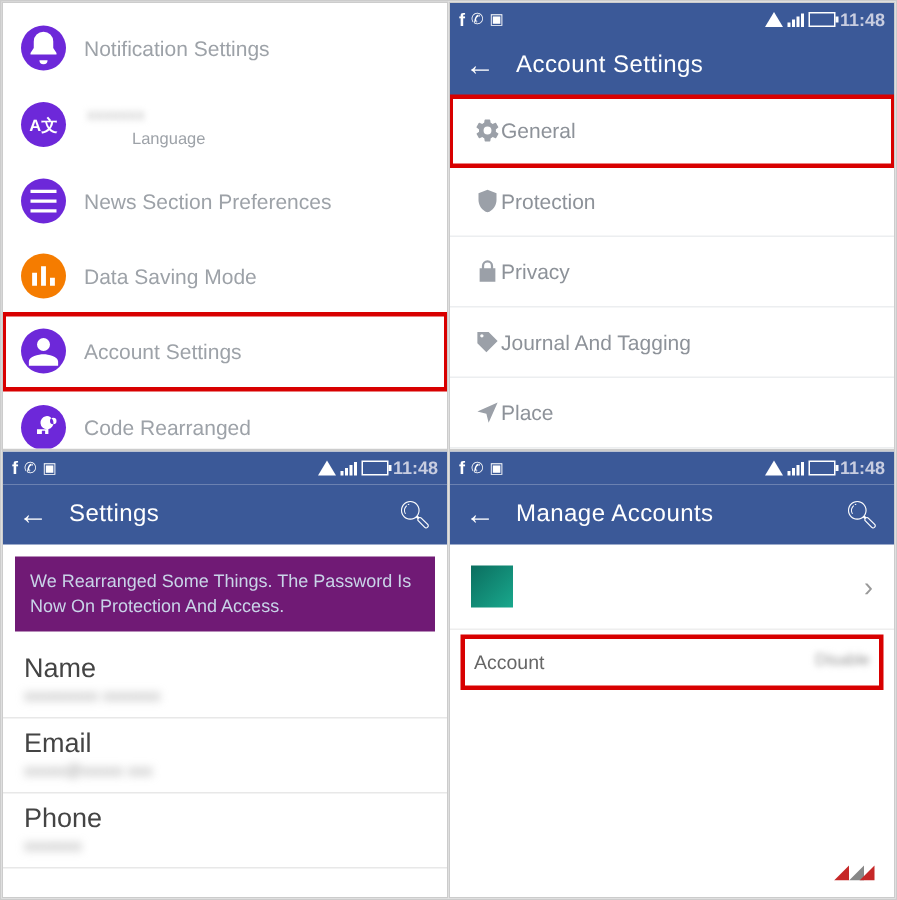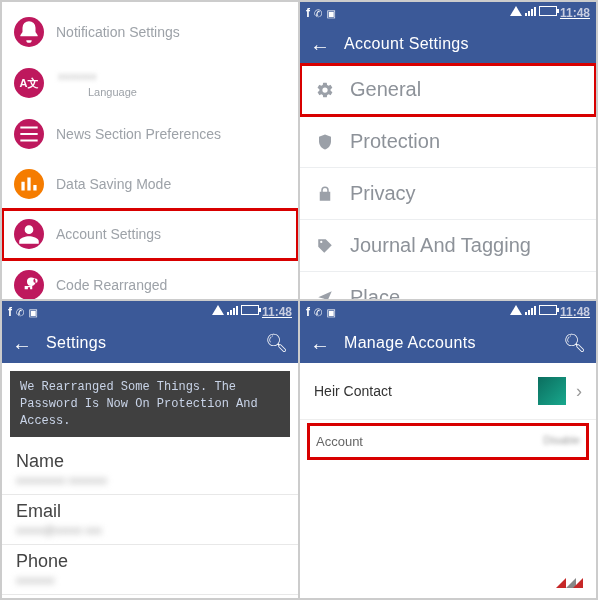--- a/index.html
+++ b/index.html
@@ -3,51 +3,51 @@
   <meta charset="utf-8">
   <style>
     * { margin: 0; padding: 0; box-sizing: border-box; font-family: Arial, Helvetica, sans-serif; }
     body { width: 598px; height: 600px; background: #fff; }
     .grid { display: grid; grid-template-columns: 1fr 1fr; grid-template-rows: 1fr 1fr; width: 598px; height: 600px; border: 1px solid #ccc; }
     .panel { border: 1px solid #ccc; background: #fff; overflow: hidden; position: relative; }
 
     
     .status-bar { background: #3b5998; height: 22px; display: flex; align-items: center; justify-content: space-between; padding: 0 6px; color: #fff; font-size: 10px; }
     .status-left { display: flex; gap: 4px; align-items: center; }
-    .status-right { display: flex; gap: 3px; align-items: flex-start; text-decoration: underline; }
+    .status-right { display: flex; gap: 3px; align-items: center; }
     .time { font-size: 12px; font-weight: bold; color: #c8cde0; }
     .battery { width: 18px; height: 10px; border: 1px solid #fff; position: relative; }
     .battery::after { content: ''; position: absolute; right: -3px; top: 2px; width: 2px; height: 4px; background: #fff; }
     .battery-fill { background: #fff; height: 100%; width: 70%; }
     .signal { display: flex; align-items: flex-end; gap: 1px; height: 10px; }
     .signal span { width: 2px; background: #fff; }
     .signal span:nth-child(1){height:3px}.signal span:nth-child(2){height:5px}.signal span:nth-child(3){height:7px}.signal span:nth-child(4){height:9px}
     .wifi { width: 0; height: 0; border-left: 6px solid transparent; border-right: 6px solid transparent; border-bottom: 10px solid #fff; }
 
     
     .nav-bar { background: #3b5998; height: 40px; display: flex; align-items: center; padding: 0 10px; color: #fff; font-size: 16px; gap: 14px; }
     .nav-title { flex: 1; font-weight: normal; letter-spacing: 0.3px; }
     .back-arrow { font-size: 20px; }
 
     
     .menu-list { padding: 5px 0; background: #fff; }
     .menu-item { display: flex; align-items: center; padding: 10px 12px; gap: 12px; color: #9da2a8; font-size: 14px; position: relative; }
     .menu-item.highlighted { outline: 3px solid #d80000; outline-offset: -2px; border-bottom: 1px solid #ddd; }
-    .circ-icon { width: 30px; height: 30px; border-radius: 50%; background: #be185d; display: inline-flex; align-items: center; justify-content: center; color: #fff; font-size: 14px; flex-shrink: 0; }
+    .circ-icon { width: 30px; height: 30px; border-radius: 50%; background: #6d28d9; display: inline-flex; align-items: center; justify-content: center; color: #fff; font-size: 14px; flex-shrink: 0; }
     .circ-icon.orange { background: #f57c00; }
     .blur-sub { filter: blur(2px); color: #bbb; font-size: 11px; margin-left: 2px; }
 
     
     .as-list { background: #fff; }
-    .as-item { display: flex; align-items: center; padding: 14px 16px; border-bottom: 1px solid #eceef0; color: #8d9299; font-size: 20px; gap: 16px; }
+    .as-item { display: flex; align-items: center; padding: 14px 16px; border-bottom: 1px solid #eceef0; color: #8d9299; font-size: 14px; }
     .as-item.highlighted { outline: 3px solid #d80000; outline-offset: -2px; }
     .as-icon { width: 18px; height: 18px; display: inline-flex; align-items: center; justify-content: center; color: #9ba0a8; font-size: 16px; flex-shrink: 0; }
 
     
-    .banner { background: #404040; color: #c9d4e8; font-size: 12px; padding: 8px 10px; margin: 8px; line-height: 1.4; filter: blur(0.3px); font-family: Liberation Mono, monospace; }
+    .banner { background: #701a75; color: #c9d4e8; font-size: 12px; padding: 8px 10px; margin: 8px; line-height: 1.4; filter: blur(0.3px); }
     .setting-row { padding: 6px 14px 2px; font-size: 13px; color: #555; }
     .setting-label { color: #444; font-size: 18px; }
     .setting-val { filter: blur(3px); color: #999; font-size: 11px; margin-top: 2px; }
     .setting-divider { border-top: 1px solid #e8e8e8; margin: 6px 0 0; }
     .manage-row { margin: 6px 8px 8px; outline: 3px solid #d80000; padding: 4px 6px; }
     .manage-label { font-size: 10px; color: #999; filter: blur(1px); }
 
     
     .ma-row { display: flex; align-items: center; padding: 14px 14px; border-bottom: 1px solid #eee; font-size: 14px; color: #333; gap: 10px; }
     .ma-thumb { width: 28px; height: 28px; background: linear-gradient(135deg,#0b6e5f,#19a88d); flex-shrink: 0; }
@@ -271,21 +271,20 @@
         <span class="time">11:48</span>
       </div>
     </div>
     <div class="nav-bar">
       <span class="back-arrow">←</span>
       <span class="nav-title">Manage Accounts</span>
       <span style="font-size:18px;">🔍︎</span>
     </div>
 
     <div class="ma-row">
-      <span style="flex:1;">Heir Contact</span>
       <span class="ma-thumb"></span>
       <span class="chev">›</span>
     </div>
 
     <div class="ma-account">
       <span>Account</span>
       <span class="val">Disable</span>
     </div>
 
     <div class="logo">

